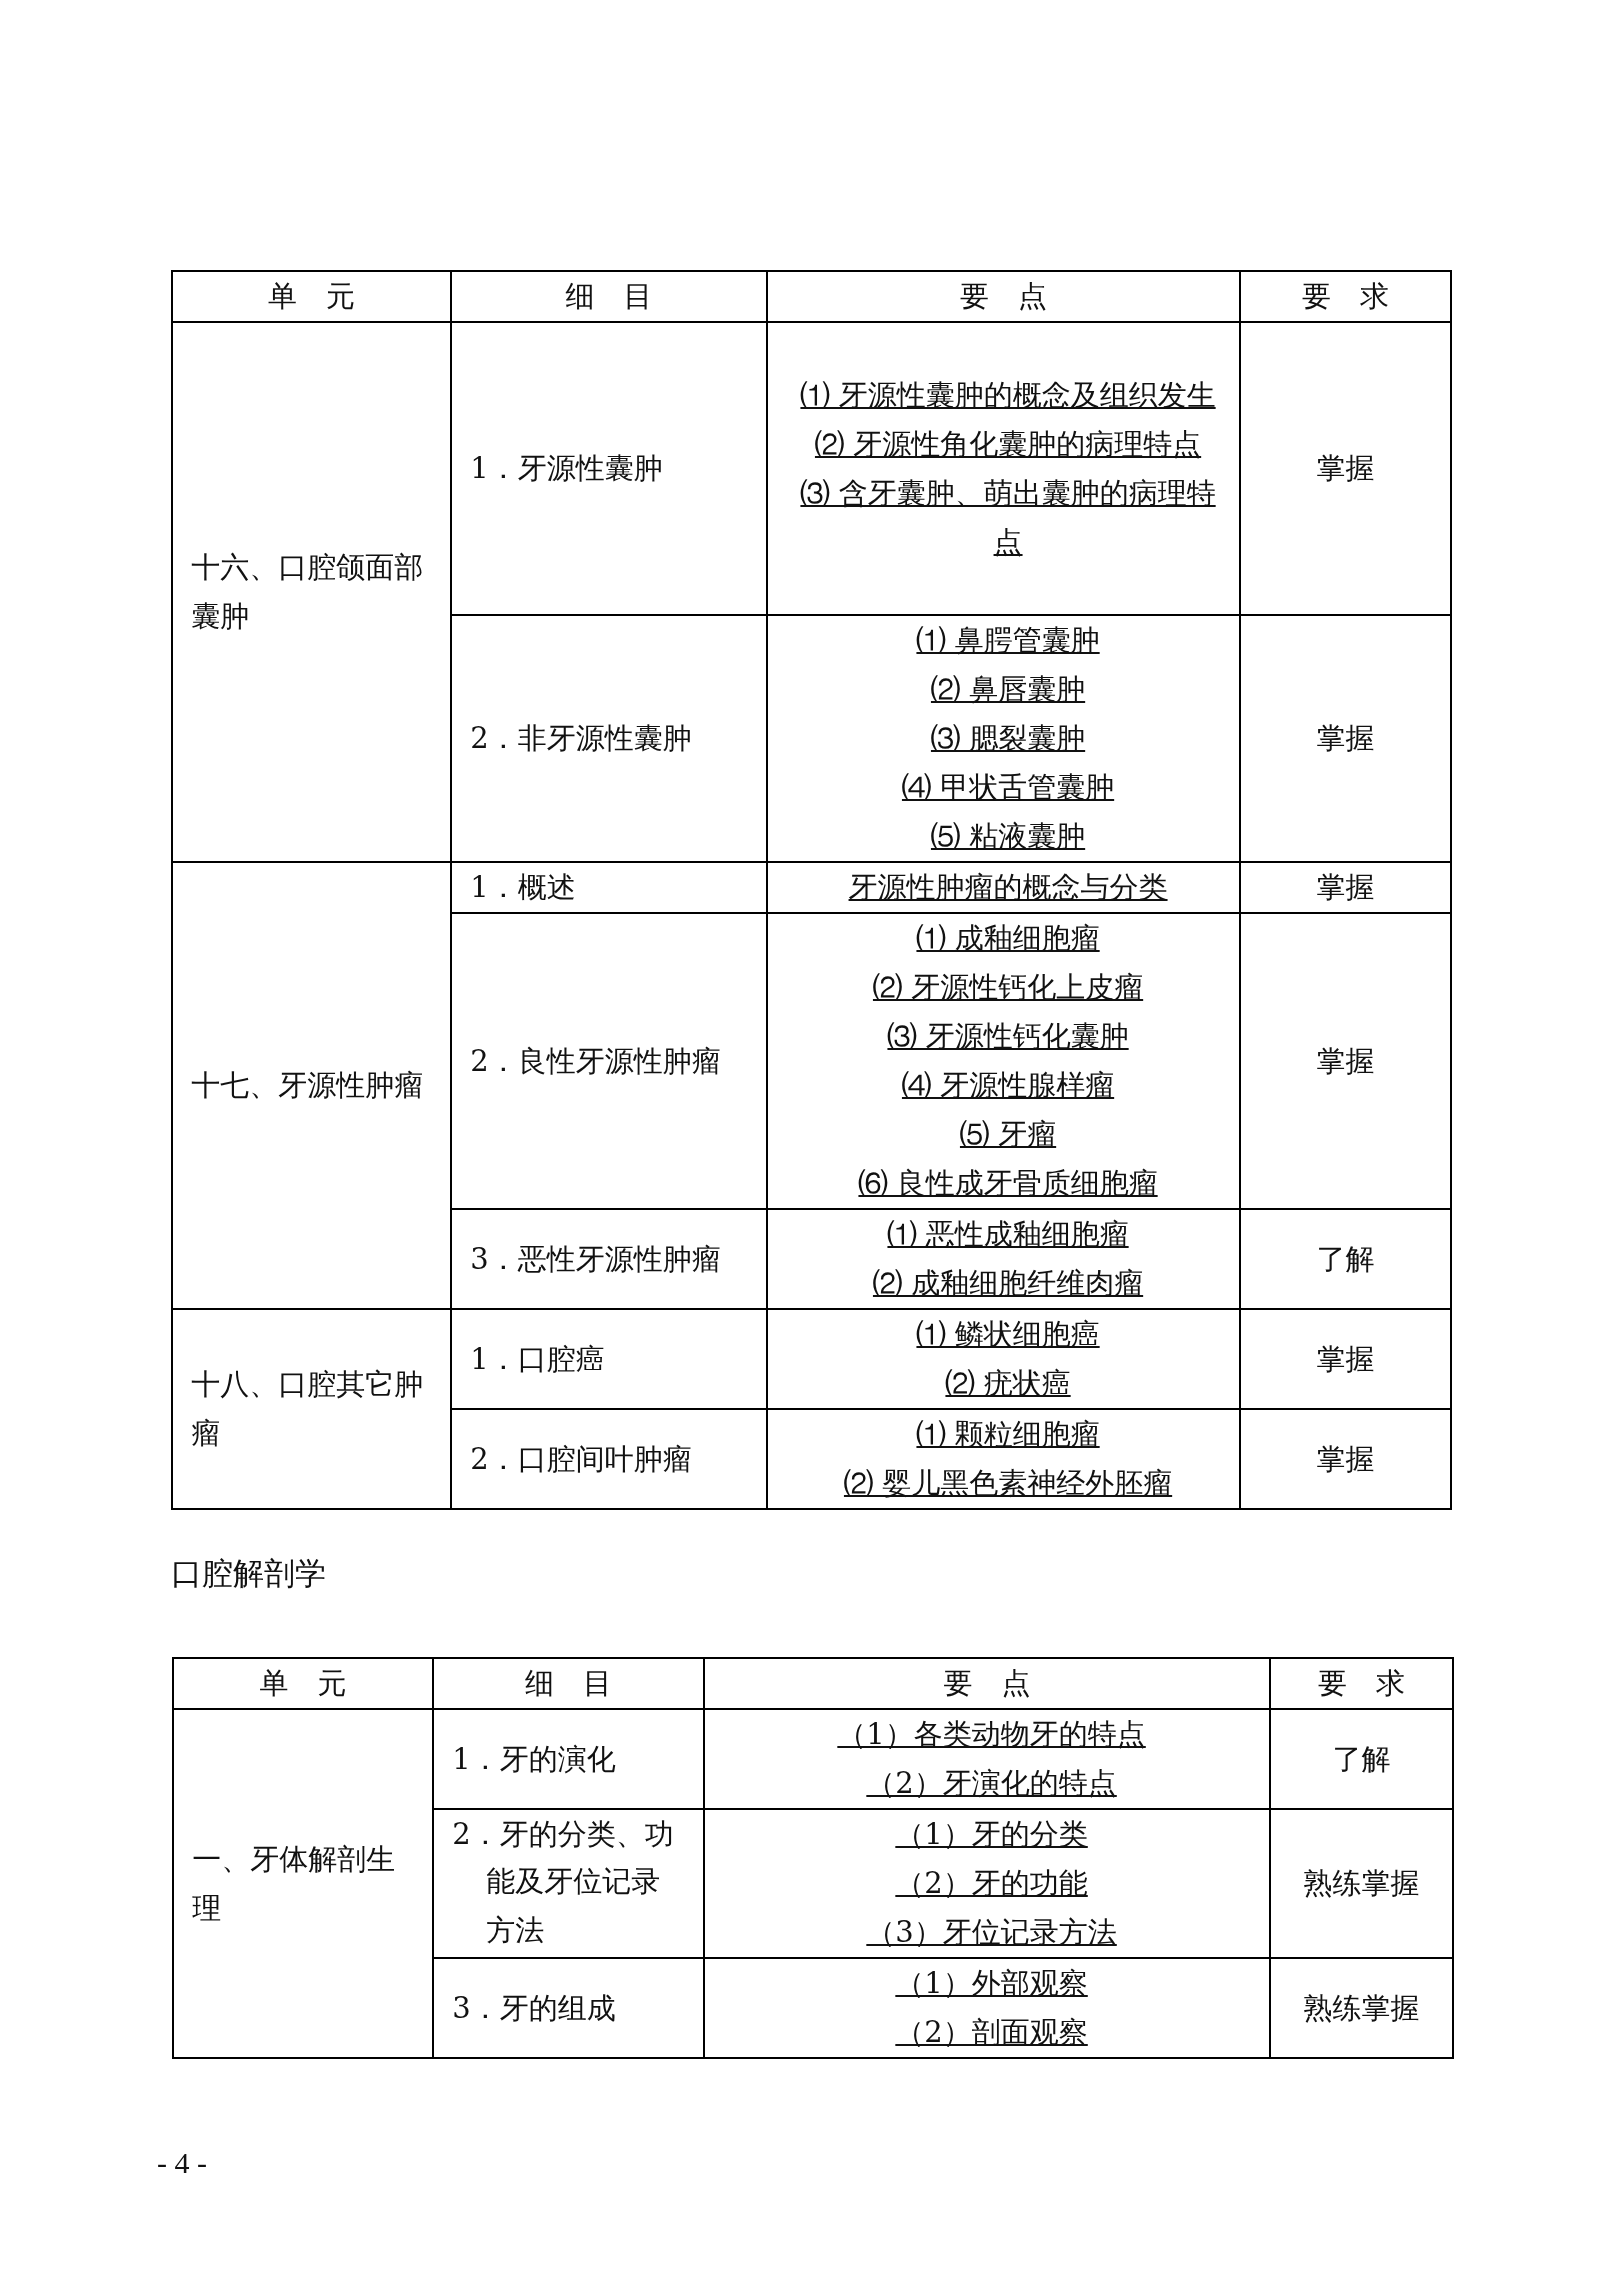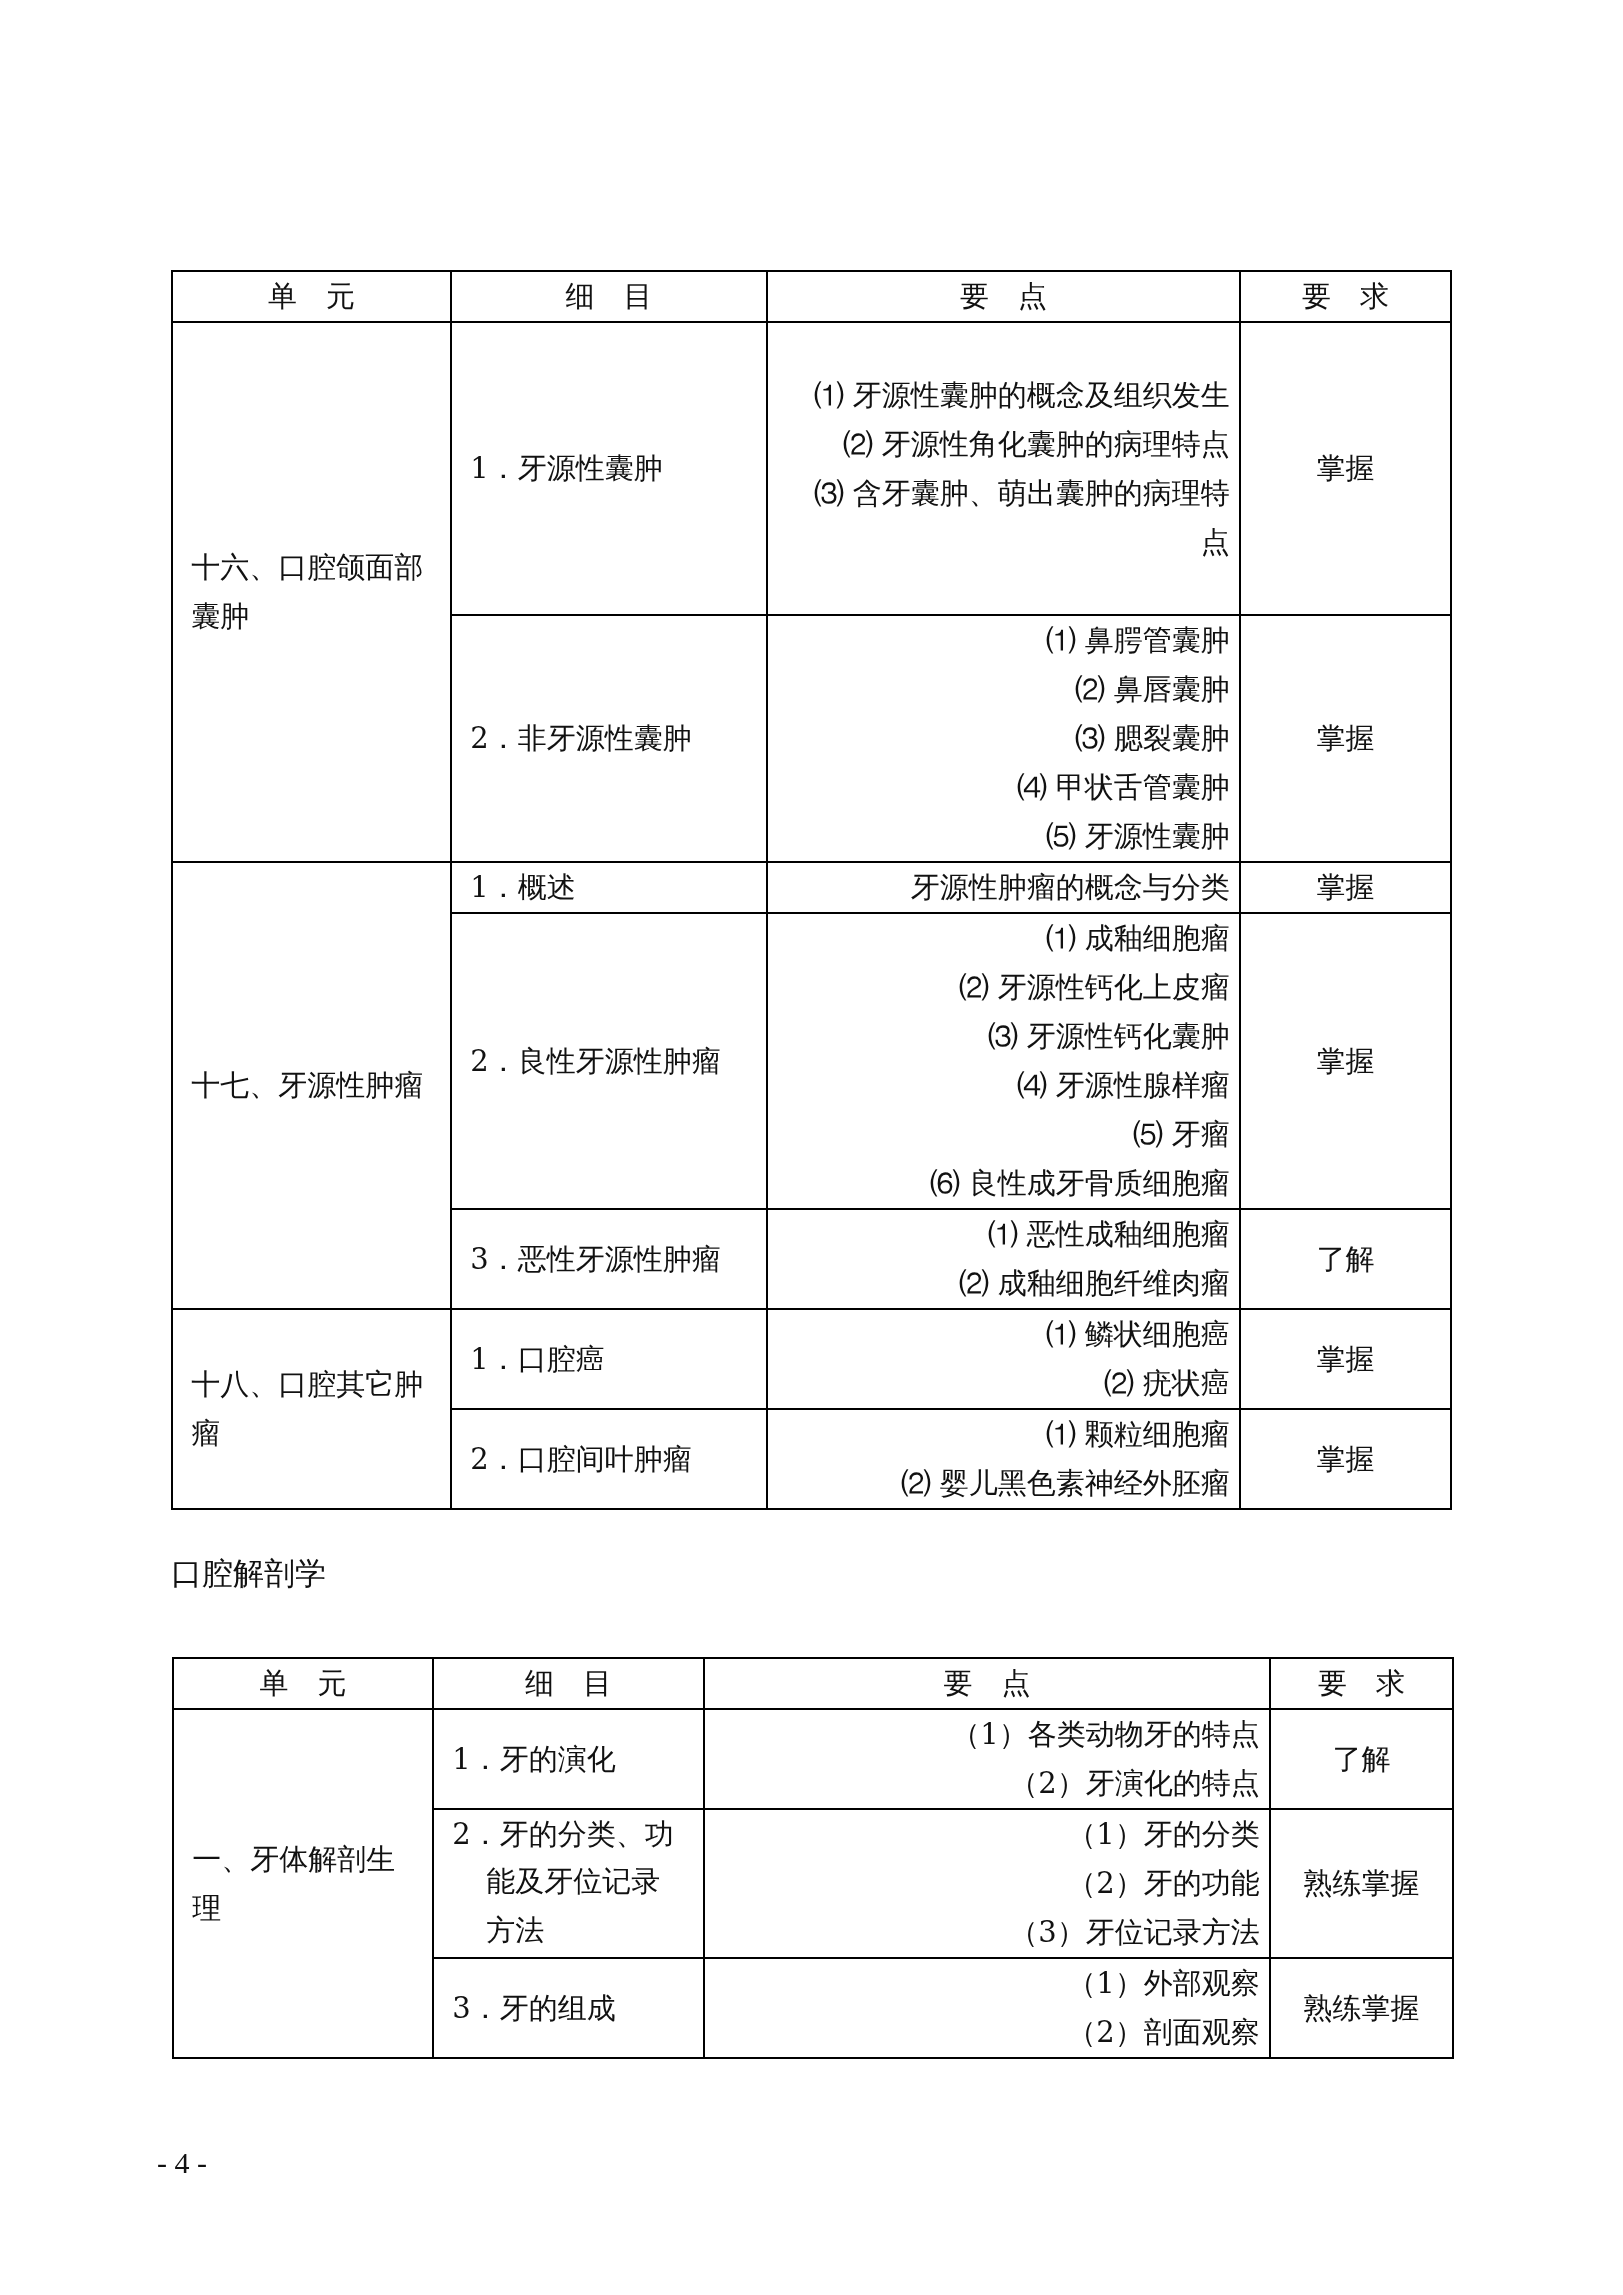--- a/index.html
+++ b/index.html
@@ -5,21 +5,21 @@
   html, body { margin:0; padding:0; background:#ffffff; }
   body { width:1624px; height:2295px; position:relative; overflow:hidden;
          font-family:"DejaVu Serif","Liberation Serif",serif; color:#111; }
   table.syl { position:absolute; border-collapse:collapse; table-layout:fixed;
               font-family:"DejaVu Serif","Liberation Serif",serif; font-size:29px; line-height:49px; }
   table.syl td, table.syl th { border:2.6px solid #000; padding:0 9.2px; vertical-align:middle; font-weight:normal; overflow:hidden; }
   table.syl th { text-align:center; letter-spacing:0;margin-left:24px; }
   .hdr-txt { word-spacing:0.9em; white-space:pre; }
   .unit { text-align:left; padding-left:18.3px !important; line-height:49px; }
   .item { text-align:left; padding-left:18.3px !important;margin-left:39px; }
-  .pts { text-align:right; padding-left:18.3px !important; }
+  .pts { text-align:center; padding-left:18.3px !important;text-decoration:underline; }
   .pts div { line-height:49px; }
   .req { text-align:center; }
   #t1 { left:171px; top:270px; width:1280px; }
   #t2 { left:172px; top:1657px; width:1280px; }
   #title2 { position:absolute; top:1553px; left:171px; width:1280px; text-align:left;
             font-family:"DejaVu Sans","Liberation Sans",sans-serif; font-weight:normal; font-size:31px; }
   #pageno { position:absolute; left:157px; top:2146px; font-size:30px;
             font-family:"Liberation Serif","DejaVu Serif",serif; }
   .indent2 { display:block; padding-left:34px;font-family:Liberation Mono, monospace; }
 </style>
@@ -51,21 +51,21 @@
     </td>
     <td class="req">掌握</td>
   </tr>
   <tr style="height:245px">
     <td class="item">2．非牙源性囊肿</td>
     <td class="pts">
       <div>⑴  鼻腭管囊肿</div>
       <div>⑵  鼻唇囊肿</div>
       <div>⑶  腮裂囊肿</div>
       <div>⑷  甲状舌管囊肿</div>
-      <div>⑸  牙源性囊肿</div>
+      <div>⑸  粘液囊肿</div>
     </td>
     <td class="req">掌握</td>
   </tr>
 
   <tr style="height:49px">
     <td rowspan="3" class="unit">十七、牙源性肿瘤</td>
     <td class="item">1．概述</td>
     <td class="pts">
       <div>牙源性肿瘤的概念与分类</div>
     </td>

